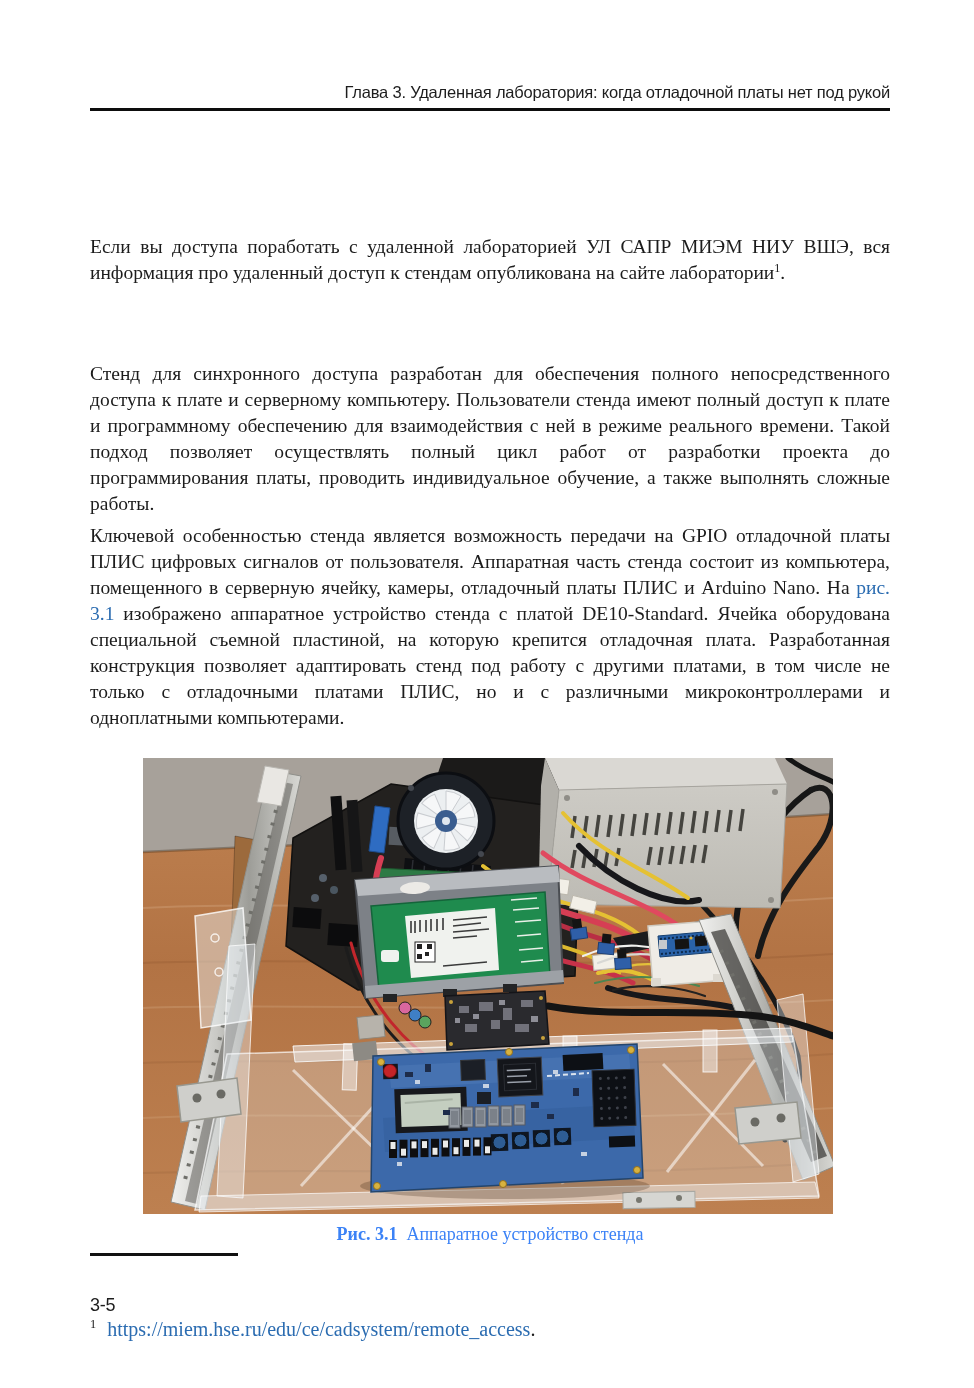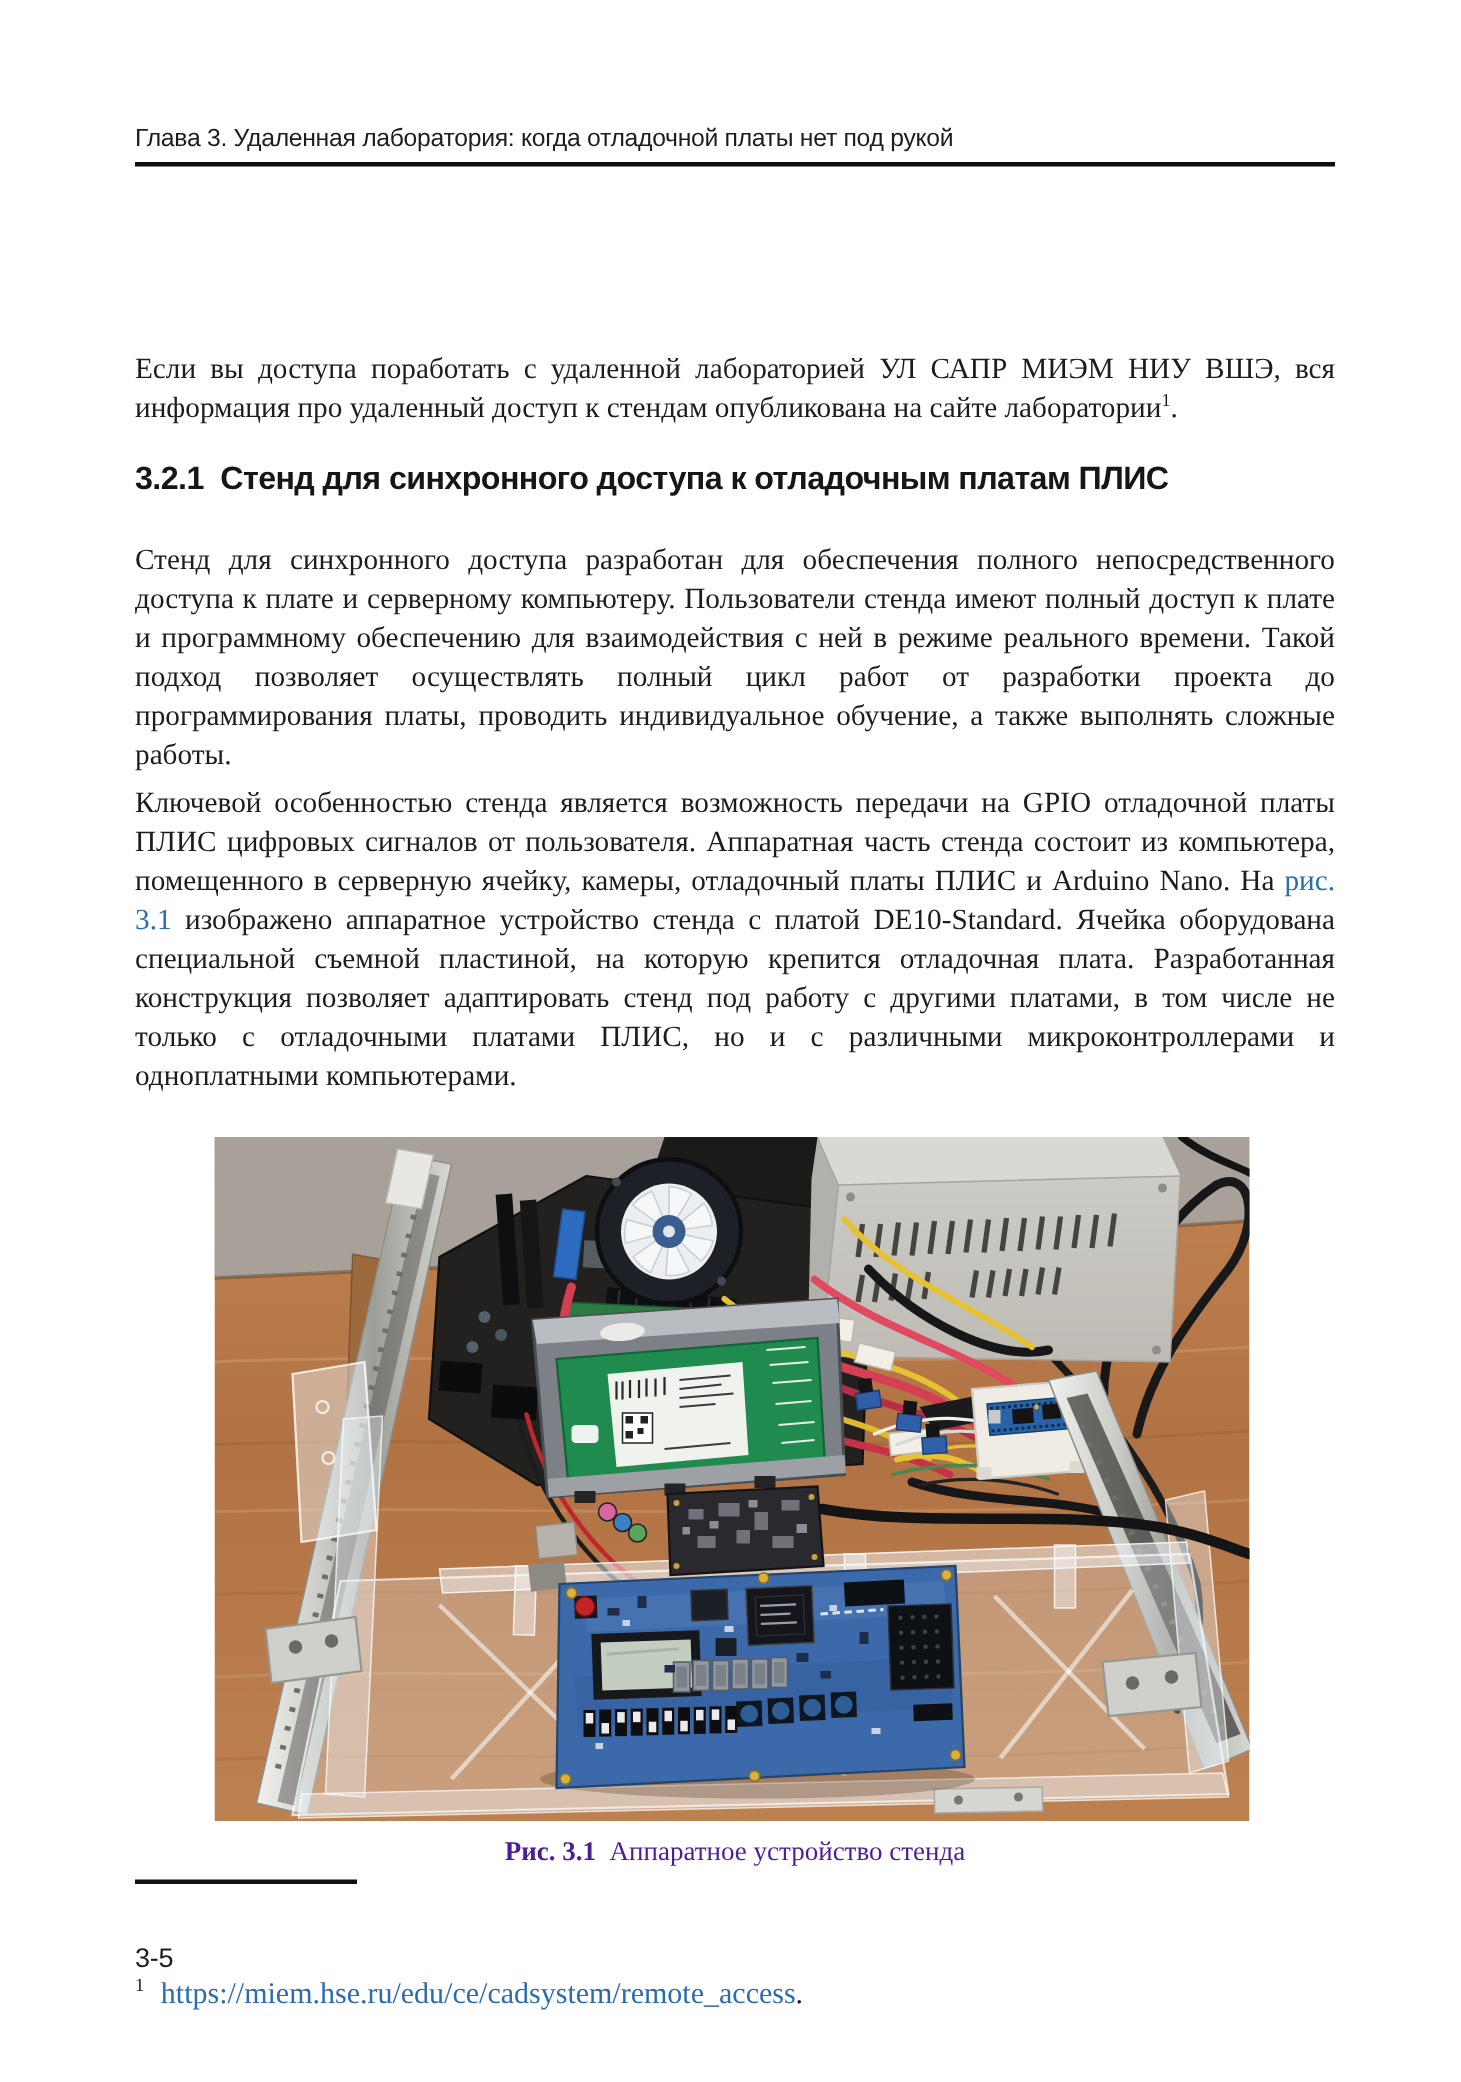--- a/index.html
+++ b/index.html
@@ -12,21 +12,21 @@
     overflow:hidden;
   }
   .abs{position:absolute;}
   .textblock{left:90px;width:800px;}
   
   .running-head{
     top:82px;
     font-family:"Liberation Sans","DejaVu Sans",sans-serif;
     font-size:16.5px;line-height:20px;
     letter-spacing:-0.2px;
-    color:#1d1d1d;
+    text-align:right;color:#1d1d1d;
   }
   .head-rule{top:108px;height:3px;background:#0d0d0d;}
   
   .para{
     font-size:19.5px;line-height:26px;
     text-align:justify;text-align-last:left;
     color:#1c1c1c;
   }
   .p1{top:125px;}
   .p2{top:214px;}
@@ -42,21 +42,21 @@
     font-weight:700;font-size:21.5px;line-height:30px;
     letter-spacing:-0.4px;color:#161616;
     white-space:nowrap;
   }
   .section-heading .num{margin-right:11px;}
   
   .figure{top:758px;left:143px;width:690px;height:456px;}
   .figure svg{display:block;width:690px;height:456px;}
   .caption{
     top:1222px;text-align:center;
-    font-size:18px;line-height:24px;color:#4c1d95;
+    font-size:18px;line-height:24px;color:#3b82f6;
   }
   .caption .cap-label{font-weight:700;margin-right:9px;}
   
   .fn-rule{top:1253px;width:148px;height:3px;background:#111;}
   .footnote{
     top:1318px;font-size:20px;line-height:22px;color:#1c1c1c;
   }
   .footnote sup{margin-right:6px;}
   
   .page-number{
@@ -70,23 +70,20 @@
 <body>
 
 <div class="page">
 
   <div class="abs textblock running-head">Глава 3. Удаленная лаборатория: когда отладочной платы нет под рукой</div>
   <div class="abs textblock head-rule"></div>
 
 
   <p class="abs textblock para p2"><span>Если вы доступа поработать с удаленной лабораторией </span><span class="b">УЛ САПР МИЭМ НИУ ВШЭ</span><span>, вся информация про удаленный доступ к стендам опубликована на сайте лаборатории</span><sup>1</sup><span>.</span></p>
 
-  <h2 class="abs textblock section-heading" style="margin:0;">
-    <span class="num">3.2.1</span><span>Стенд для синхронного доступа к отладочным платам ПЛИС</span>
-  </h2>
 
   <p class="abs textblock para p3">Стенд для синхронного доступа разработан для обеспечения полного непосредственного доступа к плате и серверному компьютеру. Пользователи стенда имеют полный доступ к плате и программному обеспечению для взаимодействия с ней в режиме реального времени. Такой подход позволяет осуществлять полный цикл работ от разработки проекта до программирования платы, проводить индивидуальное обучение, а также выполнять сложные работы.</p>
 
   <p class="abs textblock para p4"><span>Ключевой особенностью стенда является возможность передачи на GPIO отладочной платы ПЛИС цифровых сигналов от пользователя. Аппаратная часть стенда состоит из компьютера, помещенного в серверную ячейку, камеры, отладочный платы ПЛИС и </span><span class="b">Arduino Nano.</span><span> На </span><a class="link" href="#">рис. 3.1</a><span> изображено аппаратное устройство стенда с платой </span><span class="b">DE10-Standard.</span><span> Ячейка оборудована специальной съемной пластиной, на которую крепится отладочная плата. Разработанная конструкция позволяет адаптировать стенд под работу с другими платами, в том числе не только с отладочными платами ПЛИС, но и с различными микроконтроллерами и одноплатными компьютерами.</span></p>
 
   <div class="abs figure">
   <svg viewBox="0 0 690 456" role="img" aria-label="Фотография аппаратного устройства стенда: материнская плата с кулером, блок питания, жёсткий диск, жгуты проводов, Arduino Nano и отладочная плата ПЛИС DE10-Standard на акриловой пластине с выдвижными направляющими на деревянном столе">
     <defs>
       <linearGradient id="wood" x1="0" y1="0" x2="0" y2="1">
         <stop offset="0" stop-color="#c08352"></stop>

